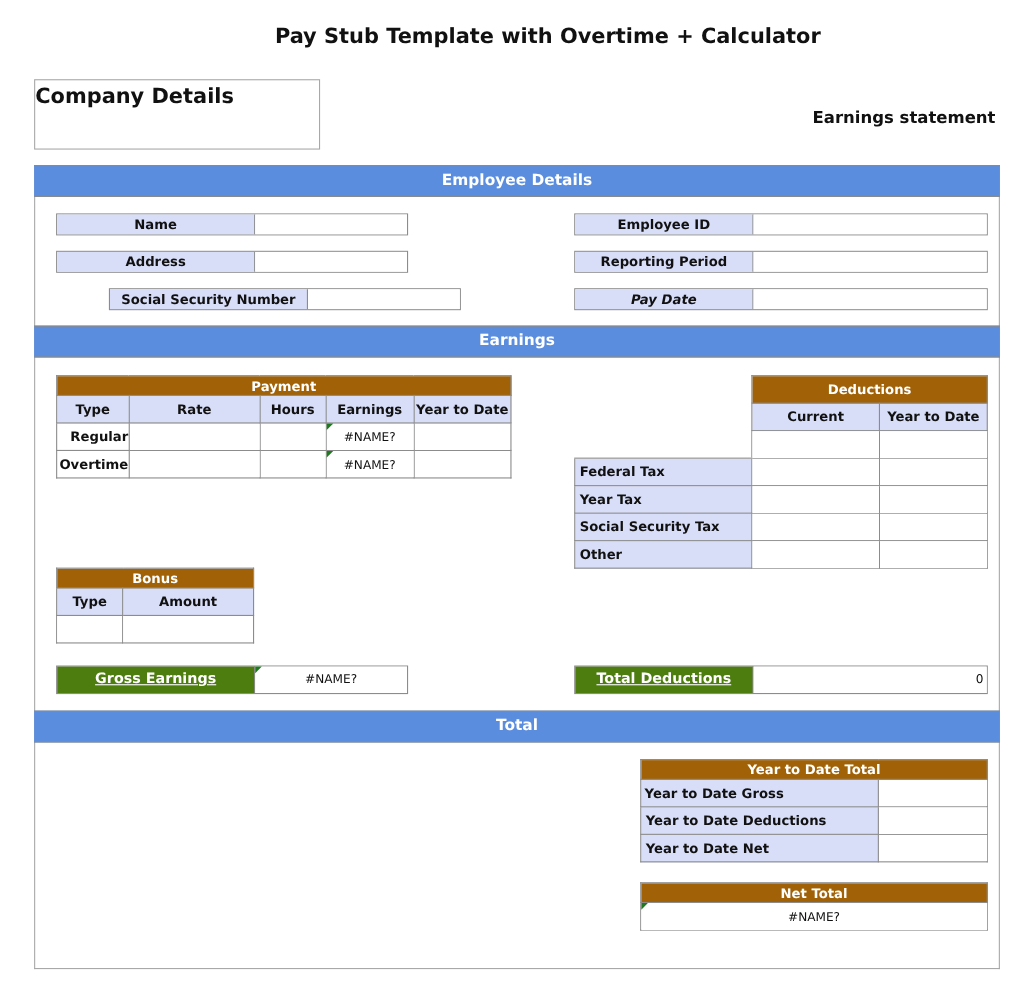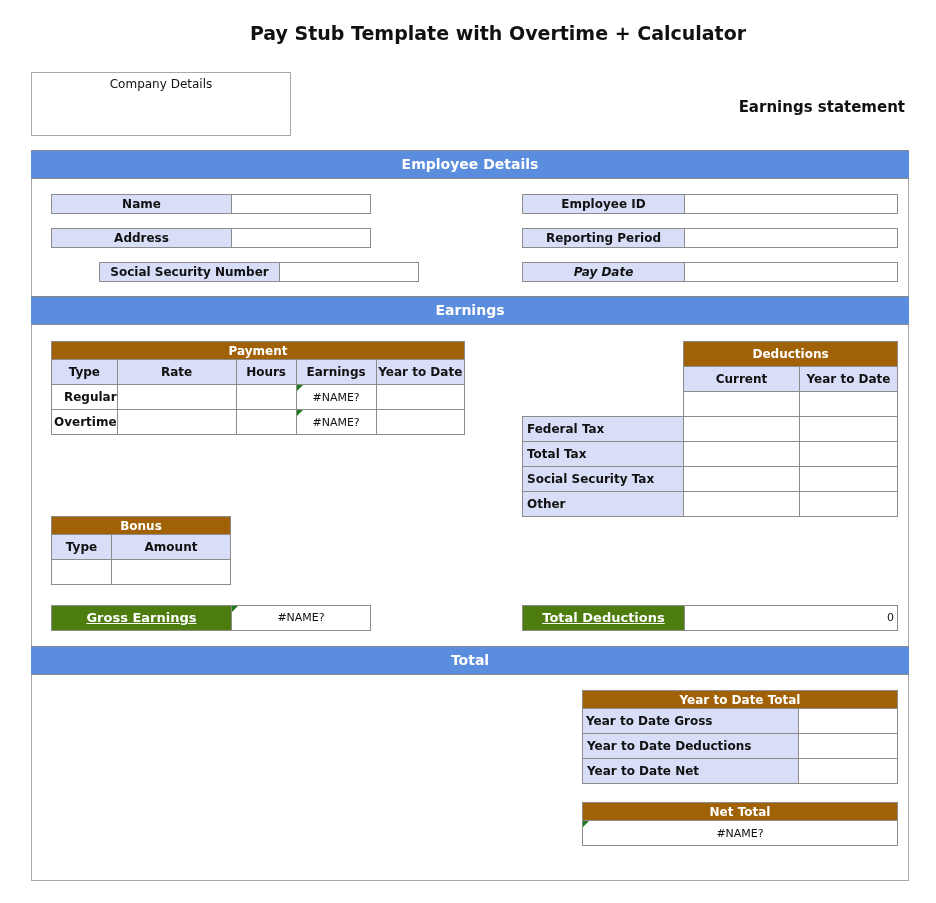--- a/index.html
+++ b/index.html
@@ -1,21 +1,21 @@
 <!DOCTYPE html>
 <html><head>
   <meta charset="utf-8">
   <style>
     html, body { margin: 0; padding: 0; background: #ffffff; }
     body { width: 936px; height: 903px; position: relative; overflow: hidden;
            font-family: "DejaVu Sans", sans-serif; color: #111; }
     .abs { position: absolute; box-sizing: border-box; }
     .title { left: 0; width: 996px; top: 22px; text-align: center; font-size: 19px; font-weight: bold; }
     .company-box { left: 31px; top: 72px; width: 260px; height: 64px; border: 1px solid #a8a8a8; }
-    .company-box .lbl { text-align: center; font-size: 12px; font-weight: normal; margin-top: 4px; }
+    .company-box .lbl { text-align: left; font-size: 19px; font-weight: bold; margin-top: 4px; }
     .earn-stmt { right: 31px; top: 98px; font-size: 15px; font-weight: bold; }
 
     .frame { left: 31px; top: 150px; width: 878px; height: 731px; border: 1px solid #a8a8a8; border-top: none; }
     .section-bar { left: 31px; width: 878px; height: 29px; background: #5b8dde; border-top: 1px solid #8a8a8a; border-bottom: 1px solid #8a8a8a;
                    color: #fff; font-weight: bold; font-size: 14px; text-align: center; line-height: 27px; }
 
     .field { height: 20px; display: flex; border: 1px solid #8c8c8c; }
     .field .k { background: #d8def8; border-right: 1px solid #8c8c8c; font-weight: bold; font-size: 12px;
                 text-align: center; line-height: 18px; }
     .field .v { flex: 1; background: #fff; }
@@ -121,21 +121,21 @@
     <td style="border:none;border-bottom:1px solid #8c8c8c;"></td>
     <td class="val"></td>
     <td class="val"></td>
   </tr>
   <tr>
     <td class="rowlbl">Federal Tax</td>
     <td class="val"></td>
     <td class="val"></td>
   </tr>
   <tr>
-    <td class="rowlbl">Total Tax</td>
+    <td class="rowlbl">Year Tax</td>
     <td class="val"></td>
     <td class="val"></td>
   </tr>
   <tr>
     <td class="rowlbl">Social Security Tax</td>
     <td class="val"></td>
     <td class="val"></td>
   </tr>
   <tr>
     <td class="rowlbl">Other</td>

